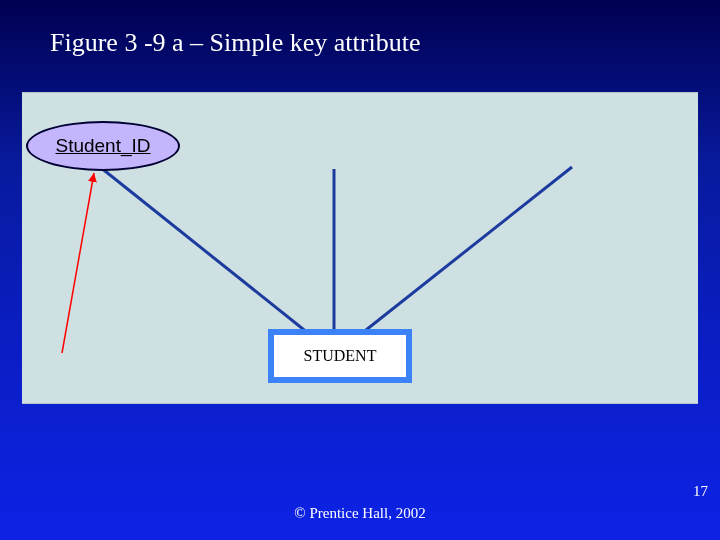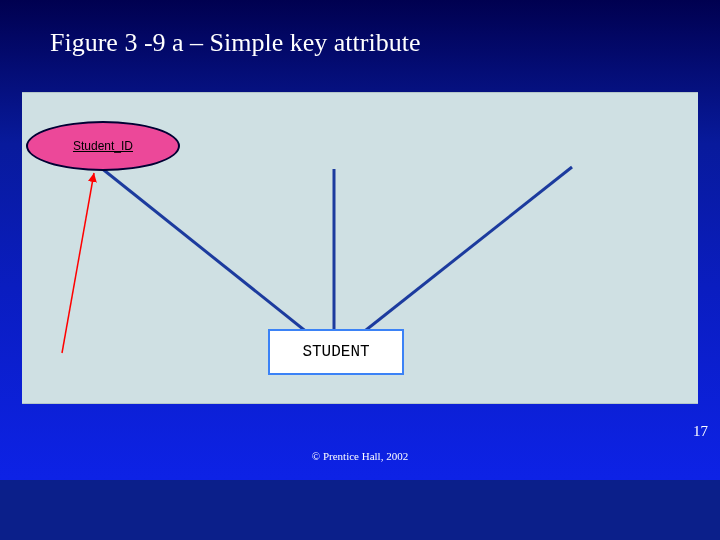--- a/index.html
+++ b/index.html
@@ -7,21 +7,21 @@
     padding: 0;
     width: 720px;
     height: 540px;
     font-family: Georgia, "Times New Roman", serif;
     background: #0b1f8a;
     overflow: hidden;
   }
   .slide {
     position: relative;
     width: 720px;
-    height: 480px;
+    height: 540px;
     background: linear-gradient(180deg, #000050 0%, #081a9c 30%, #0a1dc0 60%, #0d22e6 100%);
   }
   .title {
     position: absolute;
     top: 28px;
     left: 50px;
     color: #ffffff;
     font-size: 26px;
     font-weight: 400;
   }
@@ -32,43 +32,43 @@
     width: 676px;
     height: 310px;
     background: #cfe0e3;
     border-top: 1px solid #b5c6c9;
     border-bottom: 1px solid #b5c6c9;
   }
   .ellipse {
     position: absolute;
     width: 150px;
     height: 46px;
-    background: #ec4899;
+    background: #c4b5fd;
     border: 2px solid #000033;
     border-radius: 50%;
     display: flex;
     align-items: center;
     justify-content: center;
     font-family: Arial, sans-serif;
-    font-size: 12px;
+    font-size: 19px;
     color: #000;
   }
   .underlined {
     text-decoration: underline;
   }
   .entity-box {
     position: absolute;
     width: 132px;
     height: 42px;
     background: #ffffff;
-    border: 2px solid #3b82f6;
+    border: 6px solid #3b82f6;
     display: flex;
     align-items: center;
     justify-content: center;
-    font-family: Liberation Mono, monospace;
+    font-family: Liberation Serif, serif;
     font-size: 16px;
     color: #000;
   }
   .annotation {
     position: absolute;
     left: 44px;
     top: 350px;
     color: #ffffff;
     font-size: 24px;
   }
@@ -79,21 +79,21 @@
     color: #ffffff;
     font-size: 22px;
   }
   .footer-center {
     position: absolute;
     left: 0;
     right: 0;
     bottom: 18px;
     text-align: center;
     color: #ffffff;
-    font-size: 11px;
+    font-size: 15px;
   }
   .footer-right {
     position: absolute;
     right: 12px;
     bottom: 40px;
     color: #ffffff;
     font-size: 15px;
   }
   svg.overlay {
     position: absolute;

